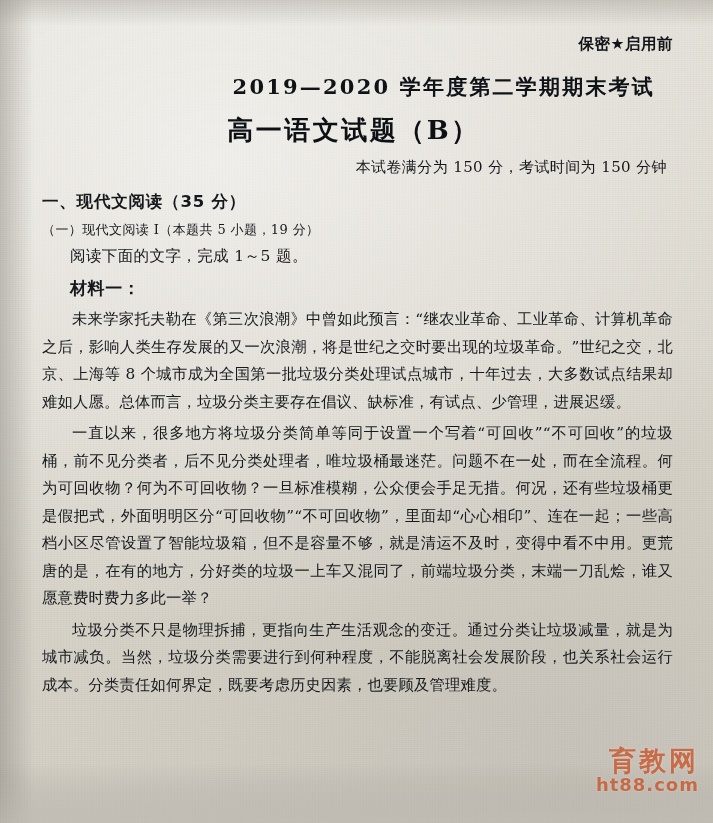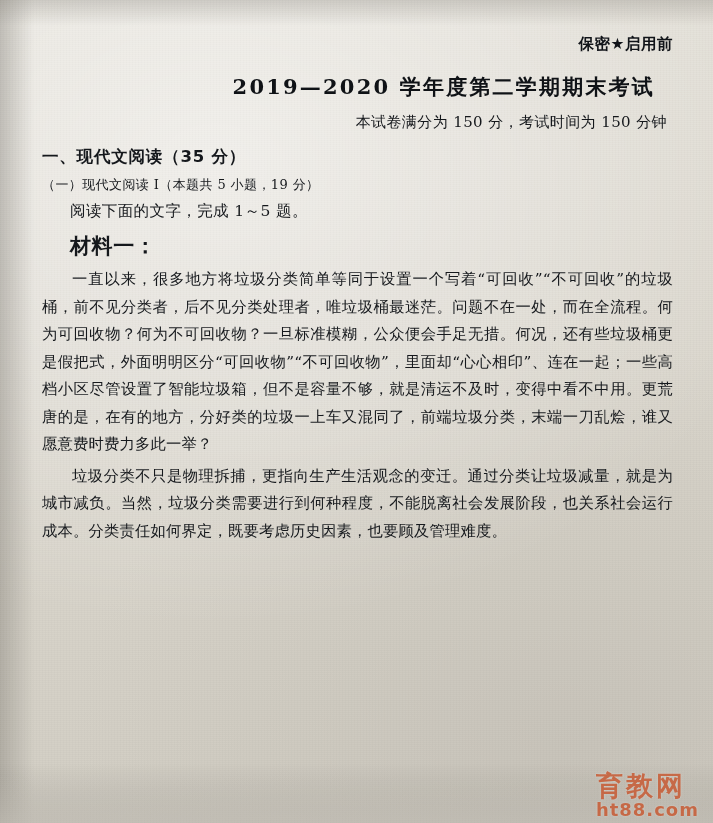--- a/index.html
+++ b/index.html
@@ -108,42 +108,43 @@
     letter-spacing: 0.4px;
     margin: 0 0 7px 0;
   }
   .instr {
     font-size: 15.5px;
     letter-spacing: 0.4px;
     margin: 0 0 10px 0;
     text-indent: 28px;
   }
   .mat-label {
-    font-size: 21px;
+    font-size: 17px;
     font-weight: 700;
     letter-spacing: 0.6px;
     margin: 0 0 6px 0;
     text-indent: 28px;
     font-family: Liberation Mono, monospace;
   }
 
   p.body {
     font-size: 15.3px;
     line-height: 27.5px;
     letter-spacing: 0.2px;
     margin: 0 0 4px 0;
     text-indent: 30px;
     text-align: justify;
     color: #16191d;
   }
 
   .wm {
     position: absolute;
     right: 14px;
-    bottom: 3px;
+    bottom: 28px;
+    text-align: right;
     z-index: 5;
     pointer-events: none;
     opacity: 0.72;
   }
   .wm-top {
     font-size: 27px;
     font-weight: 700;
     color: #c94a1e;
     letter-spacing: 3px;
     font-family: "DejaVu Sans", "Liberation Sans", sans-serif;
@@ -173,27 +174,29 @@
 <div class="page">
   <div class="shadow-top"></div>
   <div class="shadow-left"></div>
   <div class="shadow-bottom"></div>
   <div class="grain"></div>
 
   <div class="content">
     <div class="secrecy">保密★启用前</div>
 
     <div class="title-line">2019—2020 学年度第二学期期末考试</div>
+    <div class="title-main">高一语文试题（B）</div>
     <div class="subtitle">本试卷满分为 150 分，考试时间为 150 分钟</div>
 
     <div class="section-head">一、现代文阅读（35 分）</div>
     <div class="sub-head">（一）现代文阅读 I（本题共 5 小题，19 分）</div>
     <div class="instr">阅读下面的文字，完成 1～5 题。</div>
     <div class="mat-label">材料一：</div>
 
+    <p class="body">未来学家托夫勒在《第三次浪潮》中曾如此预言：“继农业革命、工业革命、计算机革命之后，影响人类生存发展的又一次浪潮，将是世纪之交时要出现的垃圾革命。”世纪之交，北京、上海等 8 个城市成为全国第一批垃圾分类处理试点城市，十年过去，大多数试点结果却难如人愿。总体而言，垃圾分类主要存在倡议、缺标准，有试点、少管理，进展迟缓。</p>
     <p class="body">一直以来，很多地方将垃圾分类简单等同于设置一个写着“可回收”“不可回收”的垃圾桶，前不见分类者，后不见分类处理者，唯垃圾桶最迷茫。问题不在一处，而在全流程。何为可回收物？何为不可回收物？一旦标准模糊，公众便会手足无措。何况，还有些垃圾桶更是假把式，外面明明区分“可回收物”“不可回收物”，里面却“心心相印”、连在一起；一些高档小区尽管设置了智能垃圾箱，但不是容量不够，就是清运不及时，变得中看不中用。更荒唐的是，在有的地方，分好类的垃圾一上车又混同了，前端垃圾分类，末端一刀乱烩，谁又愿意费时费力多此一举？</p>
     <p class="body">垃圾分类不只是物理拆捕，更指向生产生活观念的变迁。通过分类让垃圾减量，就是为城市减负。当然，垃圾分类需要进行到何种程度，不能脱离社会发展阶段，也关系社会运行成本。分类责任如何界定，既要考虑历史因素，也要顾及管理难度。</p>
   </div>
 
   <div class="blur-bottom"></div>
 
   <div class="wm">
     <div class="wm-top">育教网</div>
     <div class="wm-bot">ht88.com</div>
   </div>

